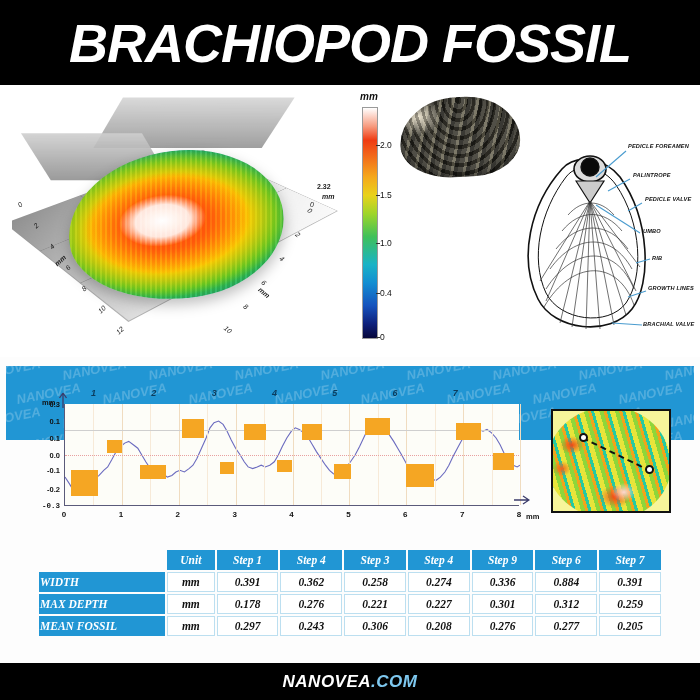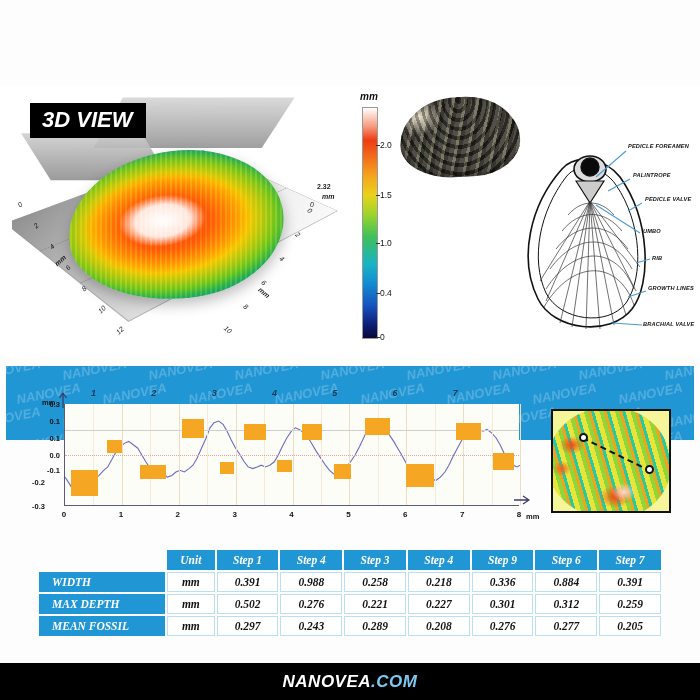--- a/index.html
+++ b/index.html
@@ -114,40 +114,42 @@
   .mm-line { position:absolute; border-top:2px dashed #111; transform-origin:0 0; }
   .mm-dot { position:absolute; width:9px; height:9px; border-radius:50%;
     background:#fff; border:2px solid #111; }
 
   
   .tbl { position:absolute; left:37px; top:548px; width:626px; }
   table { border-collapse:separate; border-spacing:2px; width:100%;font-family:Liberation Serif, serif; }
   th,td { font-size:11.5px; font-weight:bold; font-style:italic; text-align:center;
     padding:3px 2px; color:#111; background:#fff; border:1px solid #bcdff0; }
   th { background:#2196d4; color:#fff; border:1px solid #2196d4; }
-  td.rowhead { background:#2196d4; color:#fff; text-align:left; padding-left:12px;
+  td.rowhead { background:#2196d4; color:#fff; text-align:left; padding-left:0;
     border:1px solid #2196d4; width:126px; }
   th.corner { background:transparent; border:none; }
 
   
   .footer { position:absolute; left:0; top:663px; width:700px; height:37px;
     background:#000; display:flex; align-items:center; justify-content:center; }
   .f1 { color:#fff; font-size:17px; font-weight:bold; font-style:italic; letter-spacing:.5px; }
   .f2 { color:#7ec8ef; font-size:17px; font-weight:bold; font-style:italic; letter-spacing:.5px; }
 </style>
 </head>
 <body>
 
 <div id="page">
 
+  <div class="header">
+    <div class="header-title">BRACHIOPOD FOSSIL</div>
+  </div>
 
   <div class="upper">
 
     <div class="view3d">
-      <div class="badge3d">3D VIEW</div>
       <div class="plane">
         <div class="gl" style="left:0;top:33%;width:100%;height:1px"></div>
         <div class="gl" style="left:0;top:66%;width:100%;height:1px"></div>
         <div class="gl" style="left:33%;top:0;width:1px;height:100%"></div>
         <div class="gl" style="left:66%;top:0;width:1px;height:100%"></div>
       </div>
       <div class="wallA"></div>
       <div class="wallB"></div>
       <div class="shell3d"></div>
       <div class="ax3" style="left:6px;top:112px;transform:rotate(-42deg)">0</div>
@@ -318,22 +320,22 @@
         <div class="obox" style="left: 341.25px; top: 59.5px; width: 27.3px; height: 23.8px;"></div>
         <div class="obox" style="left: 391.3px; top: 18.7px; width: 25.025px; height: 17px;"></div>
         <div class="obox" style="left: 427.7px; top: 49.3px; width: 21.6125px; height: 17px;"></div>
       </div>
     <div id="ylabels">
         <div class="ylab" style="left: 26px; width: 28px; text-align: right; top: 38px;">0.3</div>
         <div class="ylab" style="left: 26px; width: 28px; text-align: right; top: 55px;">0.1</div>
         <div class="ylab" style="left: 26px; width: 28px; text-align: right; top: 72px;">0.1</div>
         <div class="ylab" style="left: 26px; width: 28px; text-align: right; top: 89px;">0.0</div>
         <div class="ylab" style="left: 26px; width: 28px; text-align: right; top: 104px;">-0.1</div>
-        <div class="ylab" style="left: 26px; width: 28px; top: 116px;">-0.2</div>
-        <div class="ylab" style="left: 26px; width: 28px; top: 140px;">-0.3</div>
+        <div class="ylab" style="left: 26px; width: 28px; text-align: right; top: 123px;">-0.2</div>
+        <div class="ylab" style="left: 26px; width: 28px; text-align: right; top: 140px; font-family: Liberation Mono, monospace;">-0.3</div>
       </div>
     <div id="xlabels">
         <div class="xlab" style="left: 58px; top: 144px;">0</div>
         <div class="xlab" style="left: 114.875px; top: 144px;">1</div>
         <div class="xlab" style="left: 171.75px; top: 144px;">2</div>
         <div class="xlab" style="left: 228.625px; top: 144px;">3</div>
         <div class="xlab" style="left: 285.5px; top: 144px;">4</div>
         <div class="xlab" style="left: 342.375px; top: 144px;">5</div>
         <div class="xlab" style="left: 399.25px; top: 144px;">6</div>
         <div class="xlab" style="left: 456.125px; top: 144px;">7</div>
@@ -365,44 +367,44 @@
             <th>Step 9</th>
             <th>Step 6</th>
             <th>Step 7</th>
           </tr>
         </thead>
       <tbody id="tbody">
           <tr>
             <td class="rowhead">WIDTH</td>
             <td>mm</td>
             <td>0.391</td>
-            <td>0.988</td>
+            <td>0.362</td>
             <td>0.258</td>
-            <td>0.218</td>
+            <td>0.274</td>
             <td>0.336</td>
             <td>0.884</td>
             <td>0.391</td>
           </tr>
           <tr>
             <td class="rowhead">MAX DEPTH</td>
             <td>mm</td>
-            <td>0.502</td>
+            <td>0.178</td>
             <td>0.276</td>
             <td>0.221</td>
             <td>0.227</td>
             <td>0.301</td>
             <td>0.312</td>
             <td>0.259</td>
           </tr>
           <tr>
             <td class="rowhead">MEAN FOSSIL</td>
             <td>mm</td>
             <td>0.297</td>
             <td>0.243</td>
-            <td>0.289</td>
+            <td>0.306</td>
             <td>0.208</td>
             <td>0.276</td>
             <td>0.277</td>
             <td>0.205</td>
           </tr>
         </tbody>
     </table>
   </div>
 
   <div class="footer">

